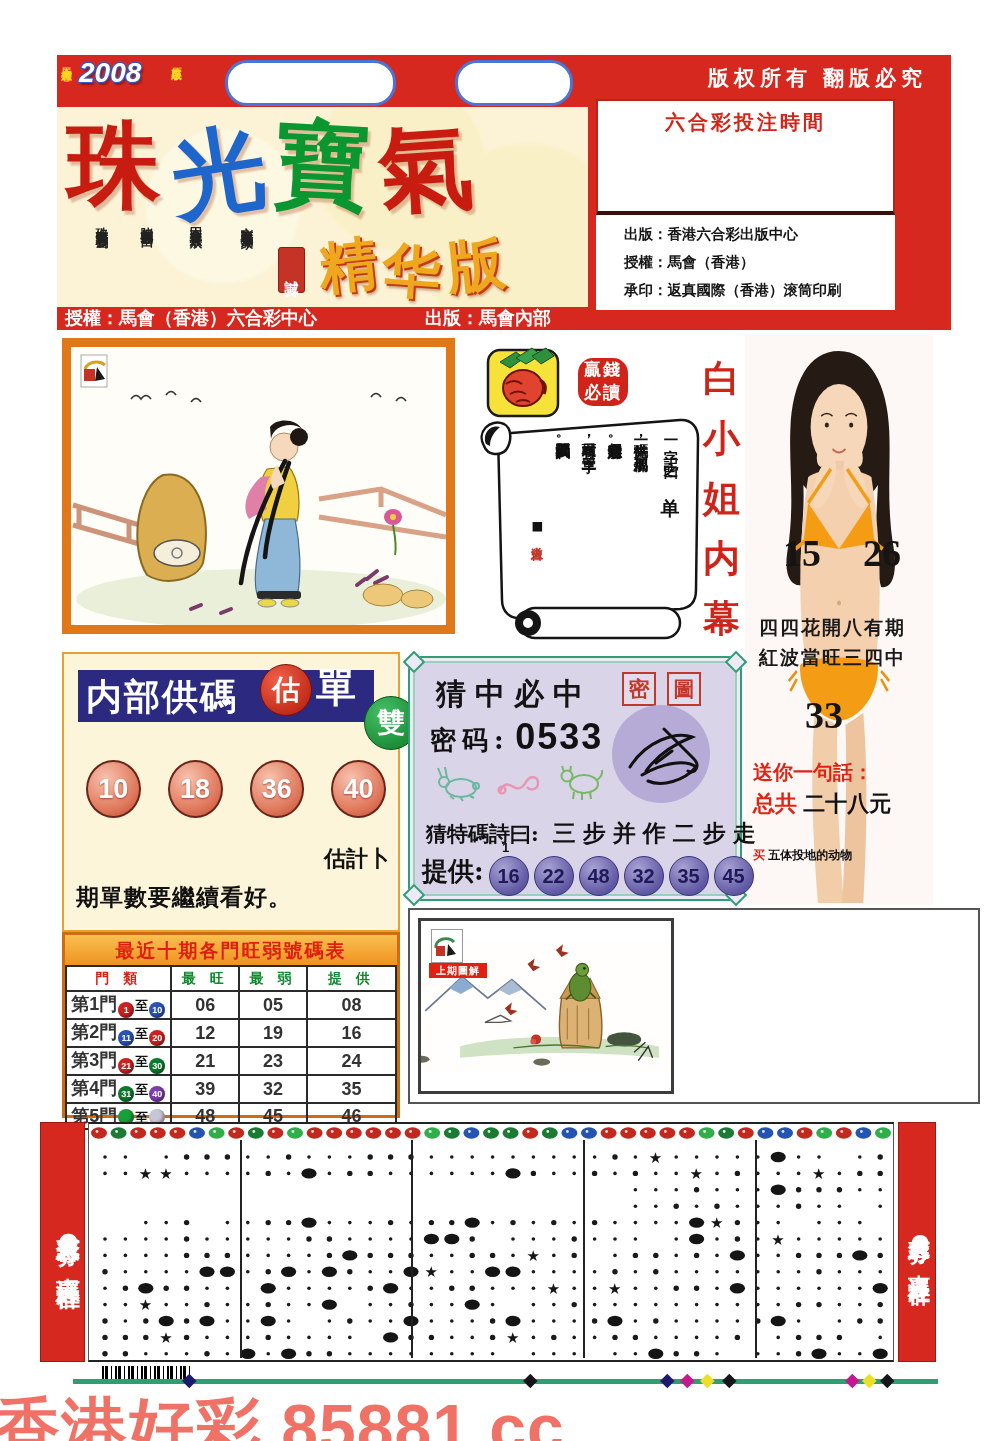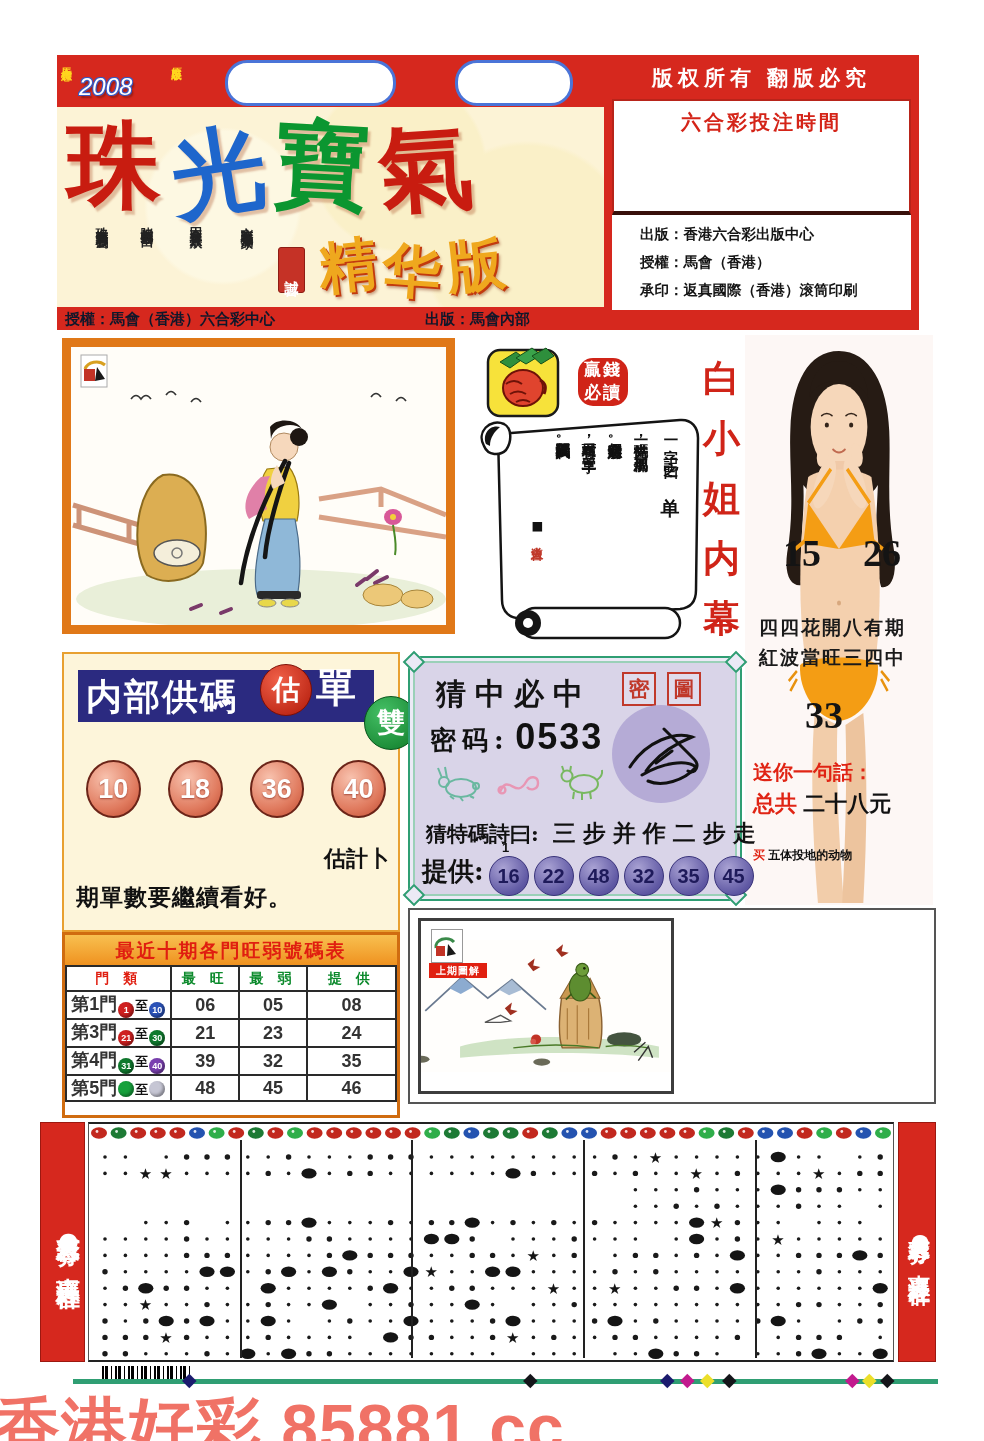--- a/index.html
+++ b/index.html
@@ -7,43 +7,43 @@
        font-family:"Liberation Sans",sans-serif;-webkit-font-smoothing:antialiased;}
   .abs{position:absolute;}
 
   
   #mast{left:57px;top:55px;width:553px;height:275px;
         background:radial-gradient(circle at 30% 55%,#fdf8e2 0 18%,transparent 19%),
                    radial-gradient(circle at 62% 40%,#faf0c8 0 22%,transparent 23%),
                    radial-gradient(circle at 85% 70%,#faf0c8 0 20%,transparent 21%),#fcf3d6;}
   #mast-band{left:0;top:0;width:553px;height:52px;background:var(--band-red,#d6281e);}
   .vert-tiny{writing-mode:vertical-rl;color:#ffd61e;font-size:10.5px;font-weight:bold;line-height:14px;letter-spacing:1px;}
-  #logo-2008{left:22px;top:18px;width:92px;color:#fff;font-size:24px;font-weight:400;font-style:italic;
+  #logo-2008{left:22px;top:2px;width:92px;color:#fff;font-size:28px;font-weight:700;font-style:italic;
              text-shadow:1px 1px 0 #3a58c0,-1px -1px 0 #3a58c0,1px -1px 0 #3a58c0,-1px 1px 0 #3a58c0,2px 3px 2px rgba(0,0,0,.35);}
   .pill{background:#fff;border:3px solid #4a74d8;border-radius:22px;}
   #title-row{left:10px;top:58px;width:540px;height:110px;display:flex;gap:10px;}
   #title-row span{font-family:"DejaVu Serif",serif;font-size:94px;font-weight:900;line-height:104px;
                   text-shadow:3px 4px 2px rgba(160,60,20,.30);}
   #title-row span:nth-child(2){transform:rotate(-9deg) translateY(6px);}
   #title-row span:nth-child(3){transform:rotate(3deg);}
   #title-row span:nth-child(4){transform:rotate(-4deg) translateY(2px);}
   .slogan-col{position:absolute;writing-mode:vertical-rl;font-size:12.5px;color:#222;letter-spacing:1.5px;
               font-family:"DejaVu Serif",serif;top:162px;height:95px;font-weight:bold;}
   #seal-chengyan{left:221px;top:192px;width:25px;height:44px;background:#c53226;border:1px solid #8e1d14;border-radius:3px;
                  color:#fff;writing-mode:vertical-rl;font-size:14px;font-weight:bold;text-align:center;line-height:25px;letter-spacing:2px;}
   #subtitle{left:262px;top:172px;width:290px;display:flex;gap:6px;}
   #subtitle span{font-family:"DejaVu Serif",serif;font-size:58px;font-weight:900;color:#efa81e;
                  text-shadow:2px 2px 0 #c23a0e,3px 4px 3px rgba(120,30,0,.4);transform:rotate(-6deg);}
   #subtitle span:nth-child(2){transform:rotate(4deg) translateY(6px);}
   #mast-bar{left:0;top:252px;width:553px;height:23px;background:var(--band-red,#d6281e);
-            color:#0f172a;font-size:15px;font-weight:bold;line-height:23px;}
+            color:#ffffff;font-size:18px;font-weight:bold;line-height:23px;}
   #mast-bar .l{position:absolute;left:8px;} #mast-bar .r{position:absolute;left:368px;}
 
   
-  #rights{left:604px;top:55px;width:315px;height:275px;background:var(--band-red,#d6281e);}
+  #rights{left:588px;top:55px;width:315px;height:275px;background:var(--band-red,#d6281e);padding-left:48px;}
   #copyright{width:100%;top:9px;text-align:center;color:#fff;font-size:21px;font-weight:bold;letter-spacing:5px;}
   #bet-box{left:8px;top:44px;width:295px;height:110px;background:#fff;border:2px solid #b8241a;border-bottom:4px solid #38100a;}
   #bet-title{width:100%;top:8px;text-align:center;color:#d42418;font-size:20px;font-weight:bold;letter-spacing:3px;}
   #pub-info{left:8px;top:160px;width:299px;height:90px;background:#fff;padding-top:5px;}
   .pub-line{padding-left:28px;font-size:14.5px;font-weight:bold;color:#151515;line-height:28px;white-space:nowrap;}
 
   
   #cartoon-frame{left:62px;top:338px;width:393px;height:296px;border:9px solid #e07818;background:#fff;box-sizing:border-box;}
   #win-badge{left:578px;top:358px;width:50px;height:48px;background:#d02418;border-radius:15px;color:#fff;
              font-size:17px;font-weight:bold;text-align:center;line-height:23px;letter-spacing:2px;}
@@ -110,21 +110,21 @@
   #htable th,#htable td{border:2px solid #2a2a2a;text-align:center;padding:0;}
   #htable th{height:23px;font-size:14px;letter-spacing:5px;color:#0c8a2c;}
   #htable th.first{color:#e01e10;}
   #htable td{height:24px;font-size:18px;color:#333;font-weight:bold;}
   td.gate{font-size:14px;color:#e01e10;font-weight:900;white-space:nowrap;}
   .tball{display:inline-block;width:16px;height:16px;border-radius:50%;color:#fff;font-size:9px;font-weight:bold;
          line-height:16px;text-align:center;vertical-align:-3px;margin:0 1px;box-shadow:inset -2px -2px 3px rgba(0,0,0,.35);}
   .zhi{color:#111;font-size:13px;font-weight:900;}
 
   
-  #lastissue{left:408px;top:908px;width:528px;height:196px;border:2px solid #555;background:#fff;box-sizing:border-box;}
+  #lastissue{left:408px;top:908px;width:572px;height:196px;border:2px solid #555;background:#fff;box-sizing:border-box;}
   #painting{left:8px;top:8px;width:256px;height:176px;border:3px solid #3d3d3d;box-sizing:border-box;background:#fff;}
   #li-badge{left:8px;top:42px;width:58px;height:15px;background:#e02010;color:#fff;font-size:10px;font-weight:bold;
             text-align:center;line-height:15px;letter-spacing:1px;}
   #li-icon{left:10px;top:8px;width:30px;height:32px;background:#fff;border:1px solid #999;}
 
   
   .sidestrip{top:1122px;width:45px;height:240px;background:var(--band-red,#d6281e);border:1px solid #9c1810;box-sizing:border-box;}
   .sidestrip .txt{width:100%;height:100%;writing-mode:vertical-rl;color:#fff;font-size:24px;font-weight:900;
                   letter-spacing:3px;text-align:center;font-family:"DejaVu Serif",serif;}
   #punch{left:88px;top:1122px;width:806px;height:240px;background:#fff;border-top:2px solid #222;border-bottom:2px solid #222;
@@ -377,20 +377,26 @@
           <th style="width: 69px;">最 弱</th>
           <th style="width: 92px;">提 供</th>
         </tr>
       </thead>
     <tbody id="ht-body">
         <tr>
           <td class="gate"><span>第1門</span><span class="tball" style="background: rgb(207, 32, 32);">1</span><span class="zhi">至</span><span class="tball" style="background: rgb(43, 82, 184);">10</span></td>
           <td>06</td>
           <td>05</td>
           <td>08</td>
+        </tr>
+        <tr>
+          <td class="gate"><span>第2門</span><span class="tball" style="background: rgb(43, 82, 184);">11</span><span class="zhi">至</span><span class="tball" style="background: rgb(207, 32, 32);">20</span></td>
+          <td>12</td>
+          <td>19</td>
+          <td>16</td>
         </tr>
         <tr>
           <td class="gate"><span>第3門</span><span class="tball" style="background: rgb(207, 32, 32);">21</span><span class="zhi">至</span><span class="tball" style="background: rgb(15, 122, 46);">30</span></td>
           <td>21</td>
           <td>23</td>
           <td>24</td>
         </tr>
         <tr>
           <td class="gate"><span>第4門</span><span class="tball" style="background: rgb(15, 122, 46);">31</span><span class="zhi">至</span><span class="tball" style="background: rgb(122, 63, 176);">40</span></td>
           <td>39</td>

